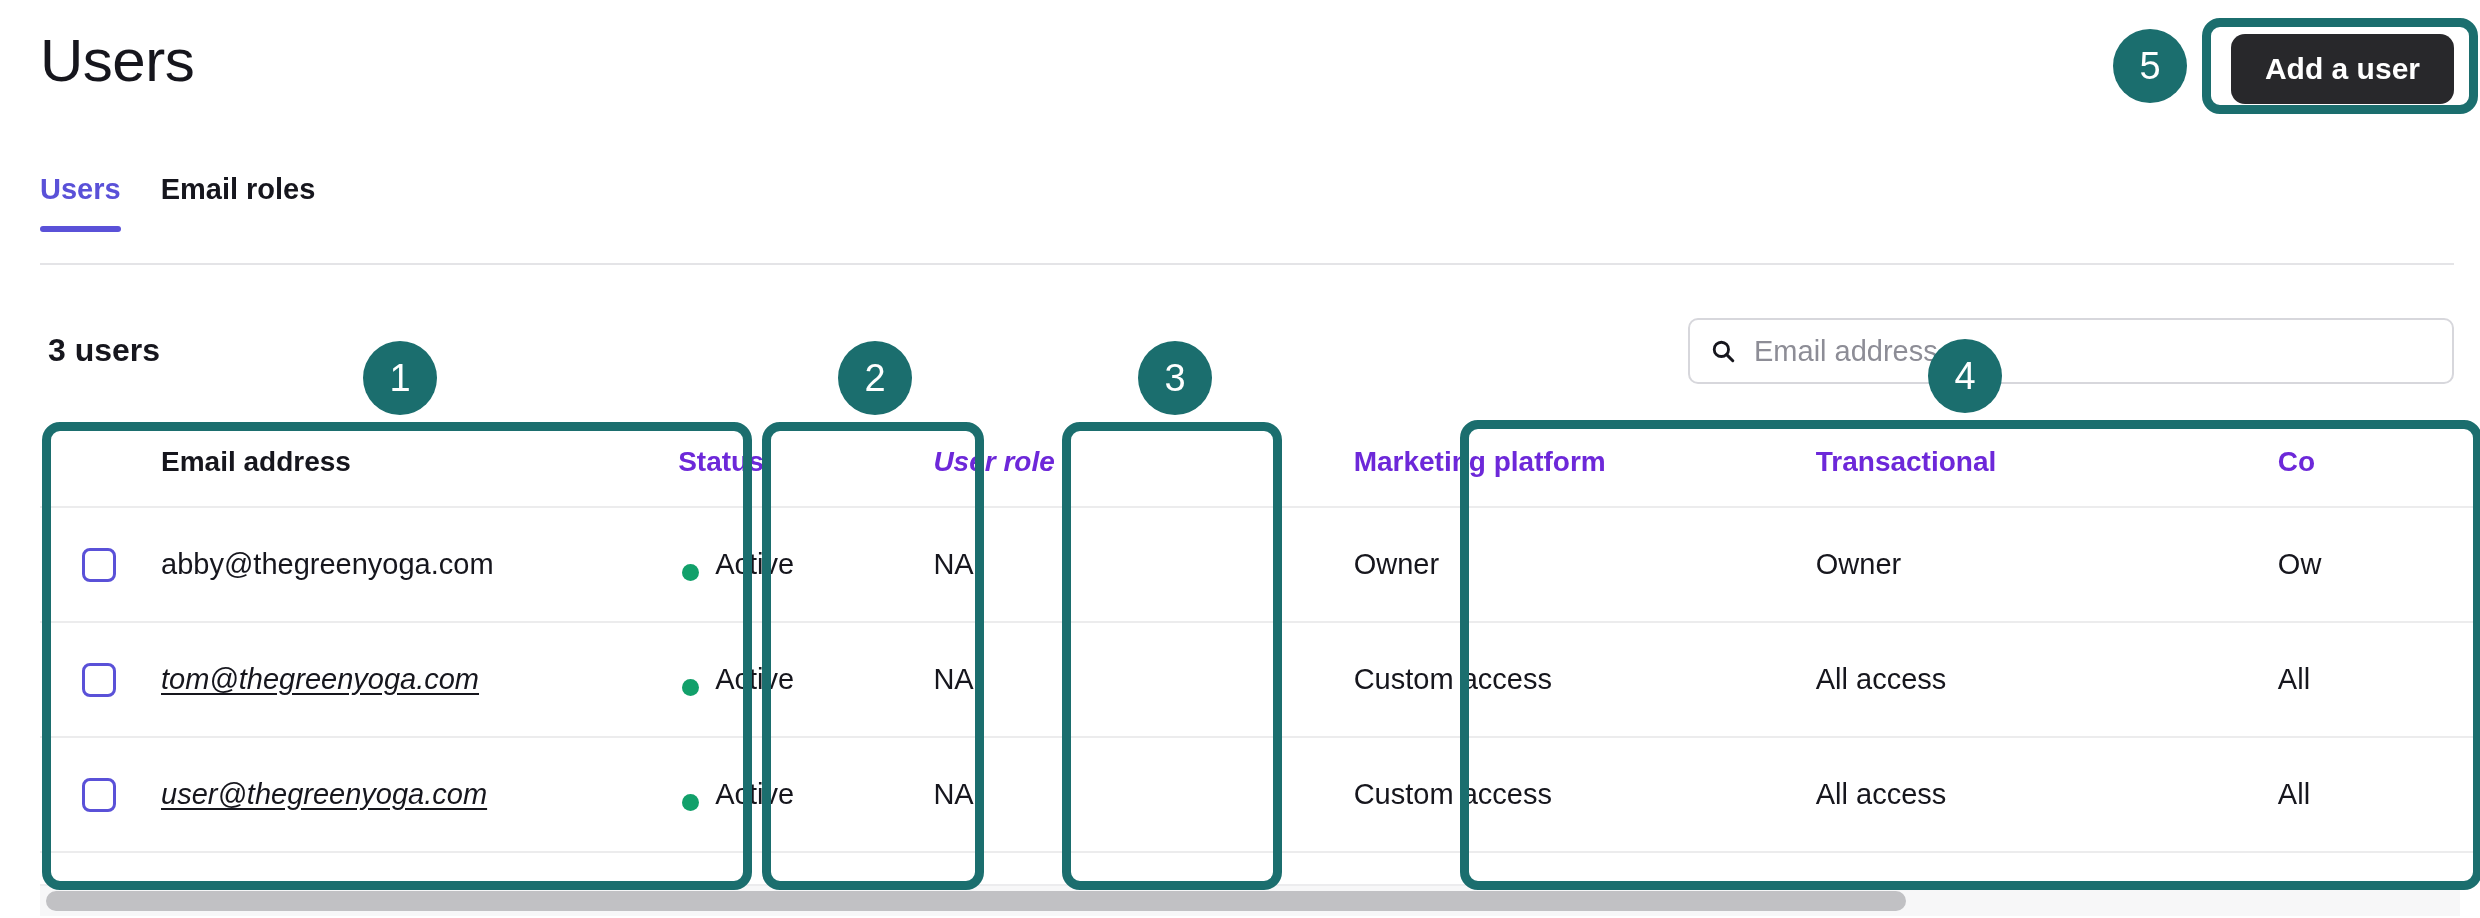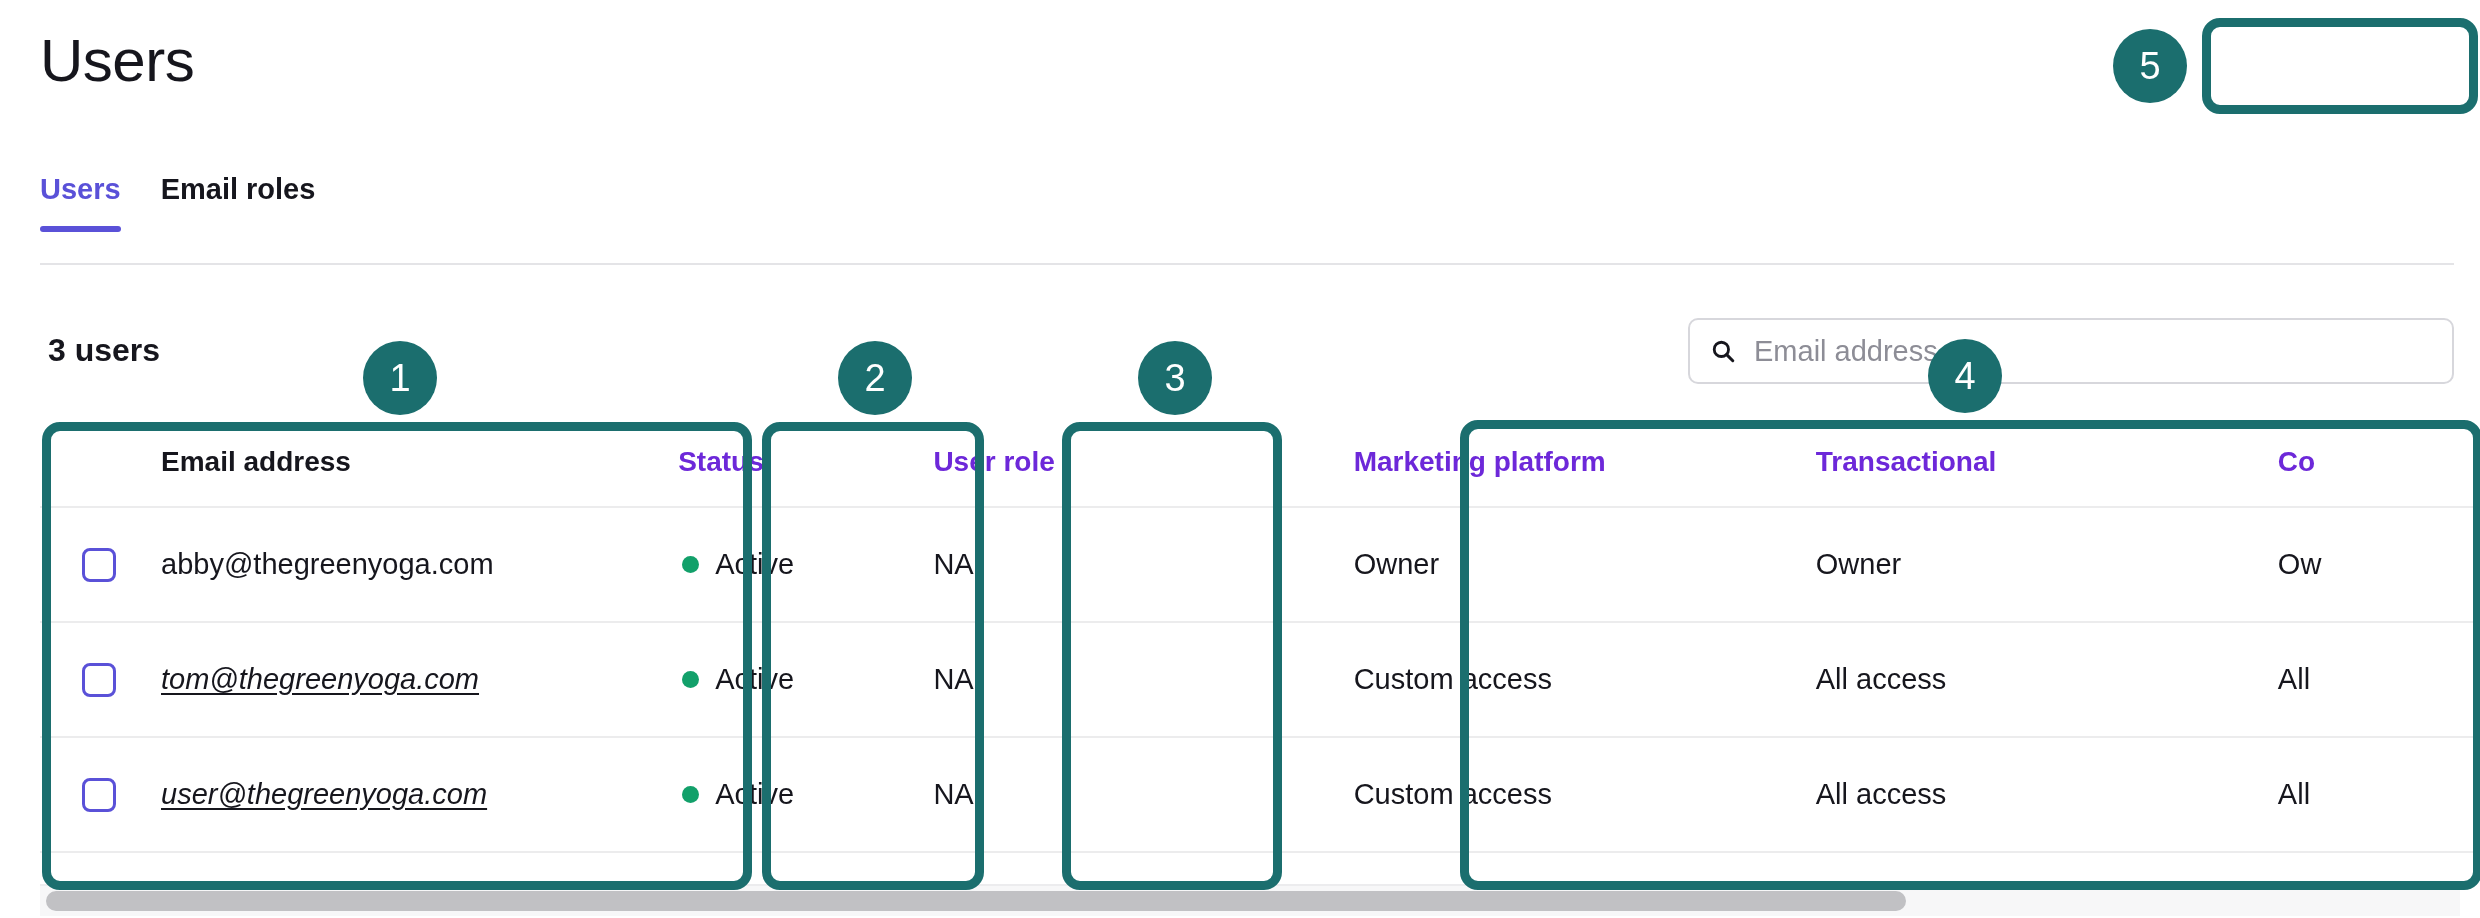--- a/index.html
+++ b/index.html
@@ -163,21 +163,21 @@
   }
   table.users-table td {
     height: 113px;
     font-size: 29px;
     font-weight: 400;
     color: #16161d;
   }
   .col-check { width: 110px; }
   .col-email { width: 470px; }
   .col-status { width: 232px; }
-  .col-role   { width: 382px; }
+  .col-role   { width: 382px; font-style: italic; }
   .col-mkt    { width: 420px; }
   .col-trans  { width: 420px; }
   .col-conv   { width: 420px; }
 
   .cell-pad-email { padding-left: 4px; }
   .th-pad { padding-left: 4px; }
 
   .checkbox {
     width: 34px;
     height: 34px;
@@ -192,21 +192,21 @@
 
   .email-plain { color: #16161d; }
   .email-link {
     color: #16161d;
     text-decoration: underline;
     text-underline-offset: 4px;
     cursor: pointer;
     font-style: italic;
   }
 
-  .status-cell { display: flex; align-items: center; gap: 16px; padding-left: 4px; }
+  .status-cell { display: flex; align-items: flex-end; gap: 16px; padding-left: 4px; }
   .status-dot {
     width: 17px; height: 17px;
     border-radius: 50%;
     background: #12a06a;
     flex: 0 0 auto;
   }
 
   
   .hscroll-track {
     position: absolute;
@@ -253,20 +253,21 @@
     font-weight: 400;
     font-family: "Liberation Sans", sans-serif;
     line-height: 1;
   }
 </style>
 </head>
 <body>
 
 <div class="page-header">
   <div class="page-title">Users</div>
+  <button class="add-user-button">Add a user</button>
 </div>
 
 <div class="tabs">
   <div class="tab active">Users</div>
   <div class="tab">Email roles</div>
 </div>
 <div class="tabs-rule"></div>
 
 <div class="count-label">3 users</div>
 

